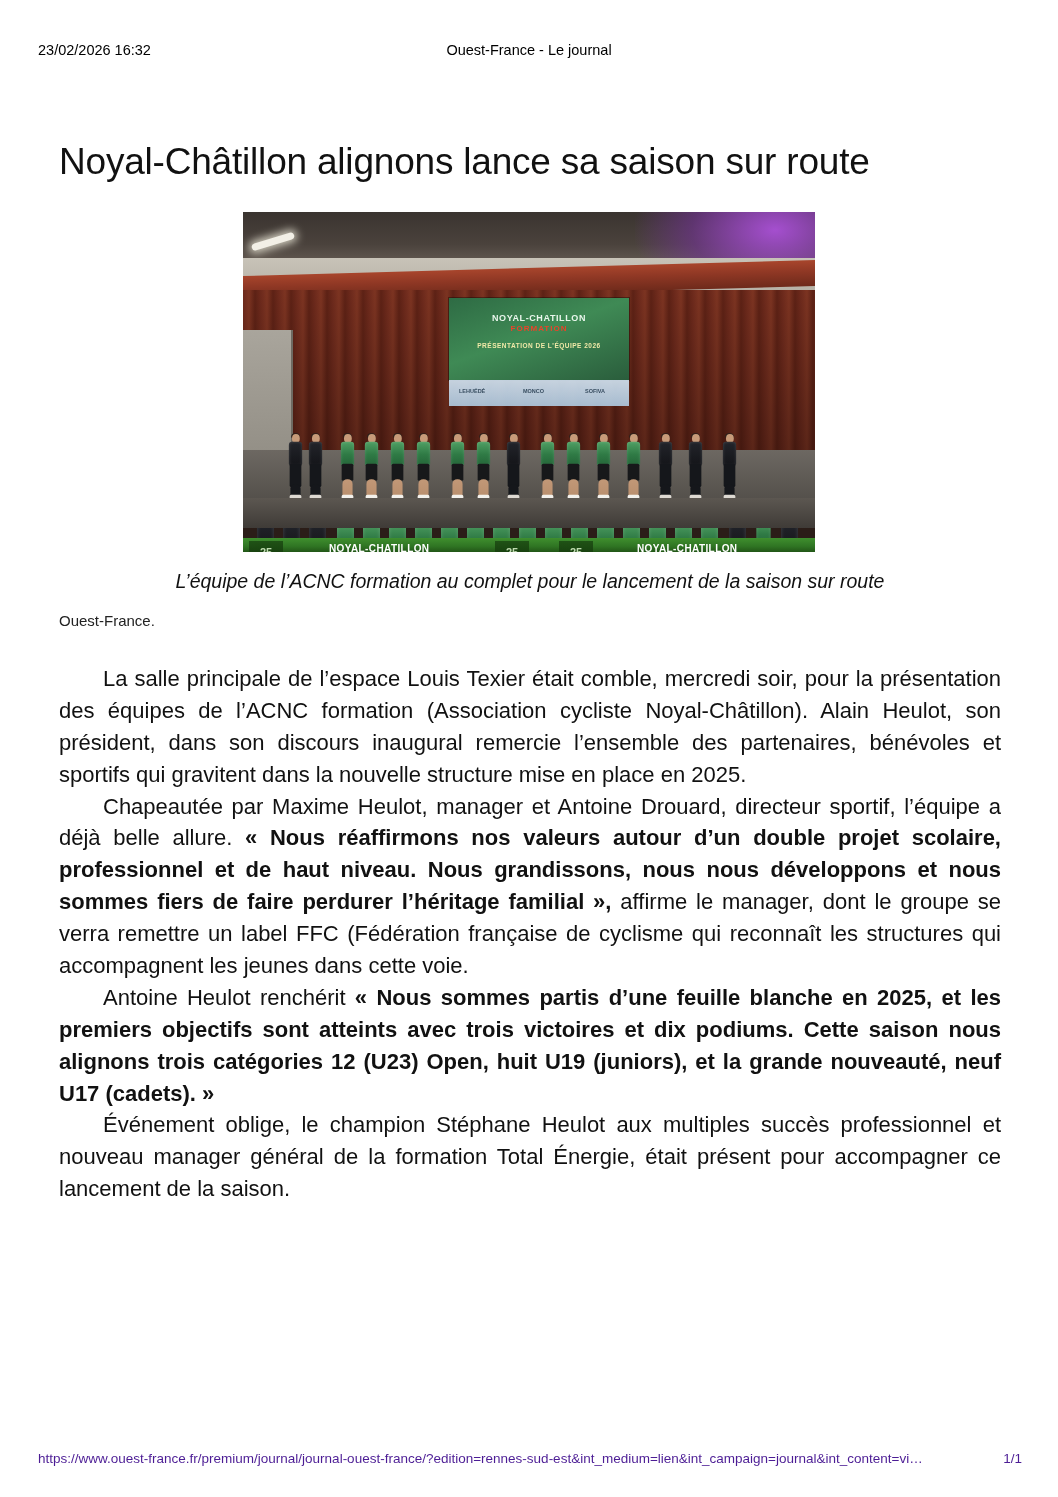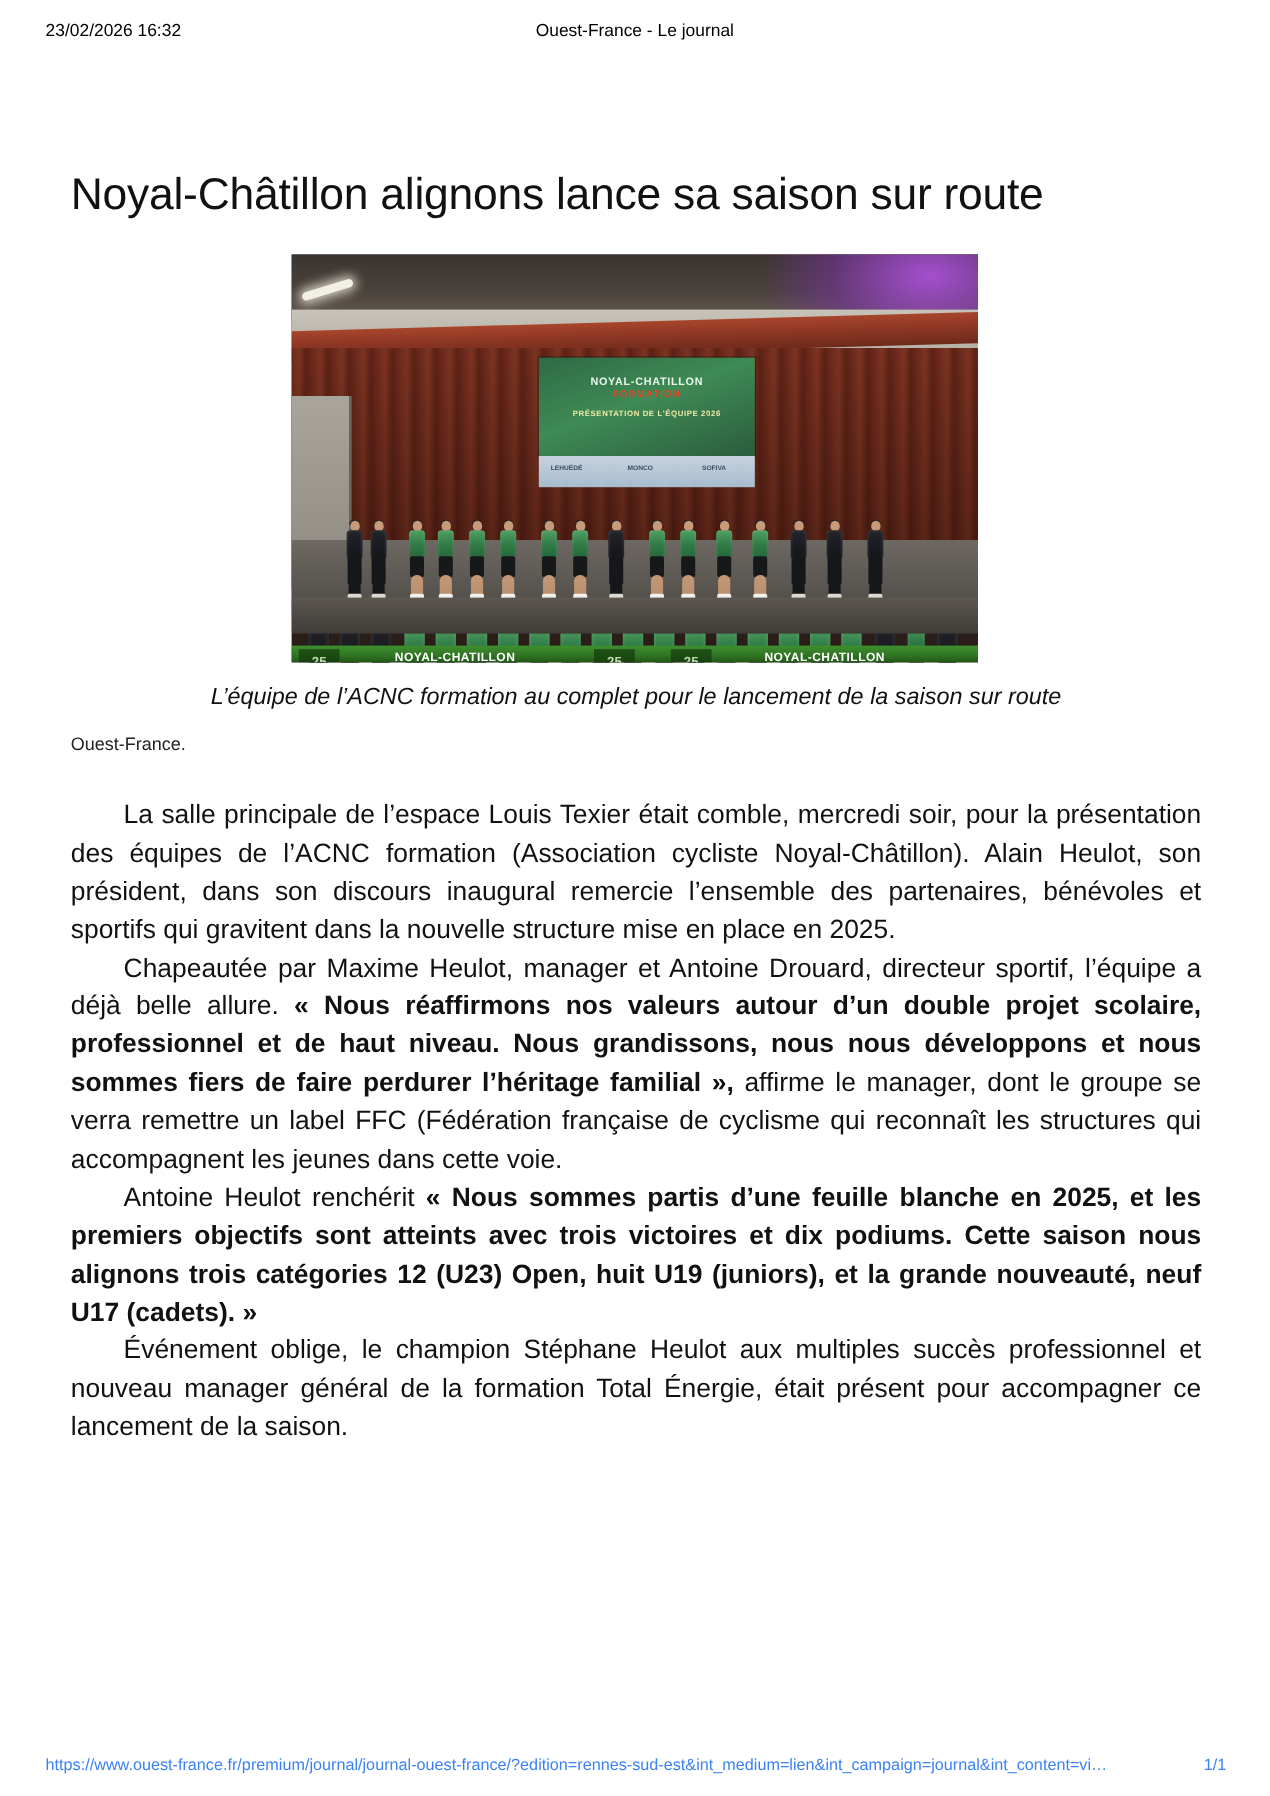--- a/index.html
+++ b/index.html
@@ -18,21 +18,21 @@
     width: 1058px;
     height: 1497px;
     margin: 0 auto;
     background: #ffffff;
     overflow: hidden;
   }
 
   
   .print-header {
     position: absolute;
-    top: 18px;
+    top: 42px;
     left: 0;
     width: 1058px;
     height: 22px;
     font-size: 14.5px;
     color: #000;
   }
   .print-header .hdr-date {
     position: absolute;
     left: 38px;
     top: 0;
@@ -242,25 +242,25 @@
     text-indent: 44px;
   }
   .body-copy b, .body-copy strong {
     font-weight: 700;
   }
 
   
   .print-footer {
     position: absolute;
     left: 0;
-    bottom: 14px;
+    bottom: 26px;
     width: 1058px;
     height: 20px;
     font-size: 13.5px;
-    color: #3b82f6;
+    color: #4c1d95;
   }
   .print-footer .ft-url {
     position: absolute; left: 38px; top: 0; white-space: nowrap;
   }
   .print-footer .ft-page {
     position: absolute; right: 36px; top: 0; white-space: nowrap;
   }
 </style>
 </head>
 <body>

